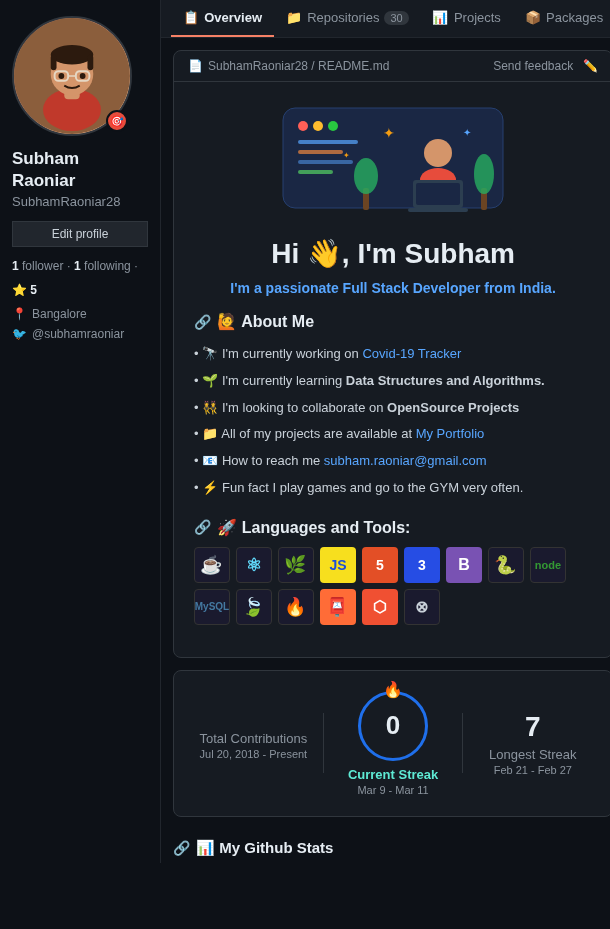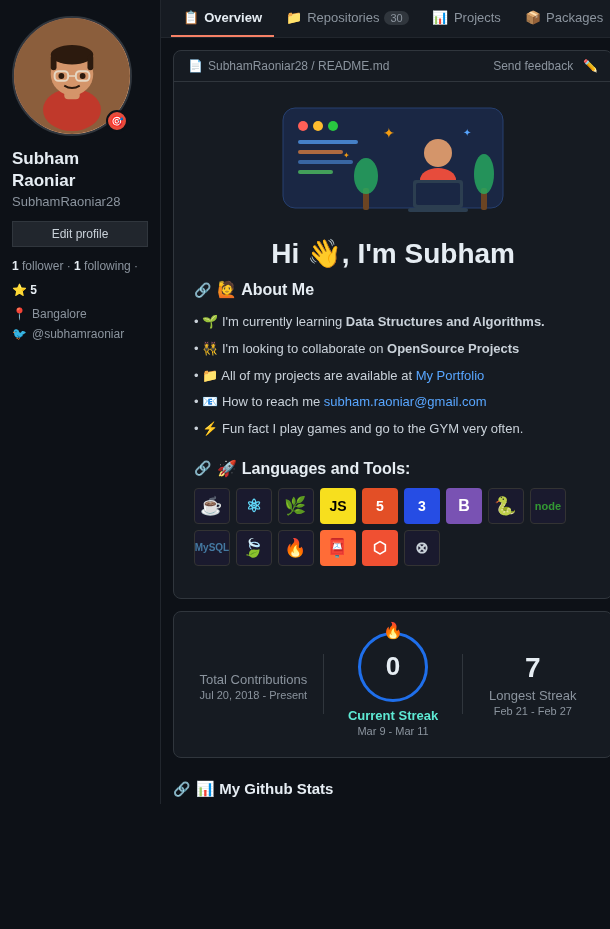--- a/index.html
+++ b/index.html
@@ -437,27 +437,31 @@
             <ellipse cx="221" cy="76" rx="10" ry="20" fill="#27ae60" opacity="0.8"></ellipse>
 
             <text x="120" y="40" fill="#f39c12" font-size="14">✦</text>
             <text x="200" y="38" fill="#58a6ff" font-size="10">✦</text>
             <text x="80" y="60" fill="#f39c12" font-size="8">✦</text>
           </svg>
         </div>
 
         <div class="greeting">Hi 👋, I'm Subham</div>
 
+        <div class="tagline">I'm a passionate Full Stack Developer from India.</div>
 
         <div class="section-title">
           <span class="link-icon">🔗</span>
           <span>🙋 About Me</span>
         </div>
 
         <ul class="bullet-list">
+          <li>
+            🔭 I'm currently working on <a href="#" class="link">Covid-19 Tracker</a>
+          </li>
           <li>
             🌱 I'm currently learning <strong>Data Structures and Algorithms.</strong>
           </li>
           <li>
             👯 I'm looking to collaborate on <strong>OpenSource Projects</strong>
           </li>
           <li>
             📁 All of my projects are available at <a href="#" class="link">My Portfolio</a>
           </li>
           <li>
@@ -471,21 +475,21 @@
         <div class="tools-section">
           <div class="section-title">
             <span class="link-icon">🔗</span>
             <span>🚀 Languages and Tools:</span>
           </div>
           <div class="tools-grid">
 
             <div class="tool-icon" style="background:#1a1a2e; border:1px solid #333;">☕</div>
             <div class="tool-icon" style="background:#1a1a2e; border:1px solid #333; color:#61dafb;">⚛</div>
             <div class="tool-icon" style="background:#1a1a2e; border:1px solid #333;">🌿</div>
-            <div class="tool-icon" style="background:#f7df1e; color:#000000; font-size:14px; font-weight:900;">JS</div>
+            <div class="tool-icon" style="background:#f7df1e; color:#1d4ed8; font-size:14px; font-weight:900;">JS</div>
             <div class="tool-icon" style="background:#e34f26; color:#fff; font-size:14px; font-weight:900;">5</div>
             <div class="tool-icon" style="background:#264de4; color:#fff; font-size:14px; font-weight:900;">3</div>
             <div class="tool-icon" style="background:#7952b3; color:#fff; font-size:16px; font-weight:900;">B</div>
             <div class="tool-icon" style="background:#1a1a2e; border:1px solid #333;">🐍</div>
             <div class="tool-icon" style="background:#1a1a2e; border:1px solid #333; color:#339933; font-size:11px; font-weight:700;">node</div>
 
             <div class="tool-icon" style="background:#1a1a2e; border:1px solid #333; font-size:10px; color:#4479a1; font-weight:700;">MySQL</div>
             <div class="tool-icon" style="background:#1a1a2e; border:1px solid #333;">🍃</div>
             <div class="tool-icon" style="background:#1a1a2e; border:1px solid #333;">🔥</div>
             <div class="tool-icon" style="background:#ff6c37; color:#fff;">📮</div>

